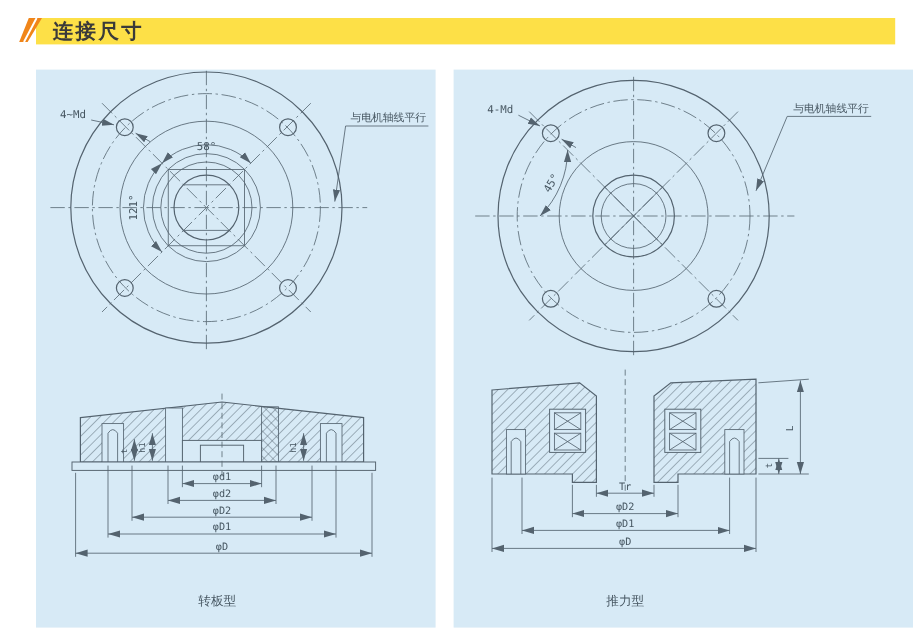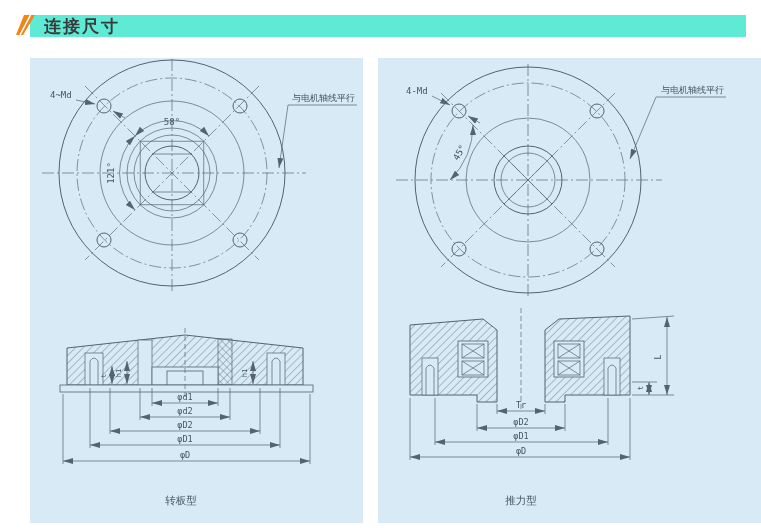--- a/index.html
+++ b/index.html
@@ -1,18 +1,18 @@
 <!DOCTYPE html>
 <html><head>
 <meta charset="utf-8">
 <style>
   html,body{margin:0;padding:0;background:#ffffff;}
   .page{position:relative;width:761px;height:531px;background:#ffffff;overflow:hidden;
         font-family:"Liberation Sans",sans-serif;}
-  .hdr-bar{position:absolute;left:30px;top:15px;width:716px;height:22px;background:#5eead4;}
+  .hdr-bar{position:absolute;left:30px;top:15px;width:716px;height:22px;background:#fde047;}
   .hdr-title{position:absolute;left:14px;top:1px;font-size:17px;font-weight:bold;color:#3a3a3a;
              letter-spacing:2px;line-height:21px;white-space:nowrap;}
   .hdr-icon{position:absolute;left:14px;top:12px;}
   .panel{position:absolute;top:58px;height:465px;background:#d7eaf6;}
   .panel-left{left:30px;width:333px;}
   .panel-right{left:378px;width:396px;}
   svg{display:block;}
   svg text{font-family:"DejaVu Sans Mono",monospace;fill:#465661;}
   svg .cn{font-family:"Liberation Sans",sans-serif;}
   .ln{stroke:#54636f;fill:none;stroke-width:1;}

